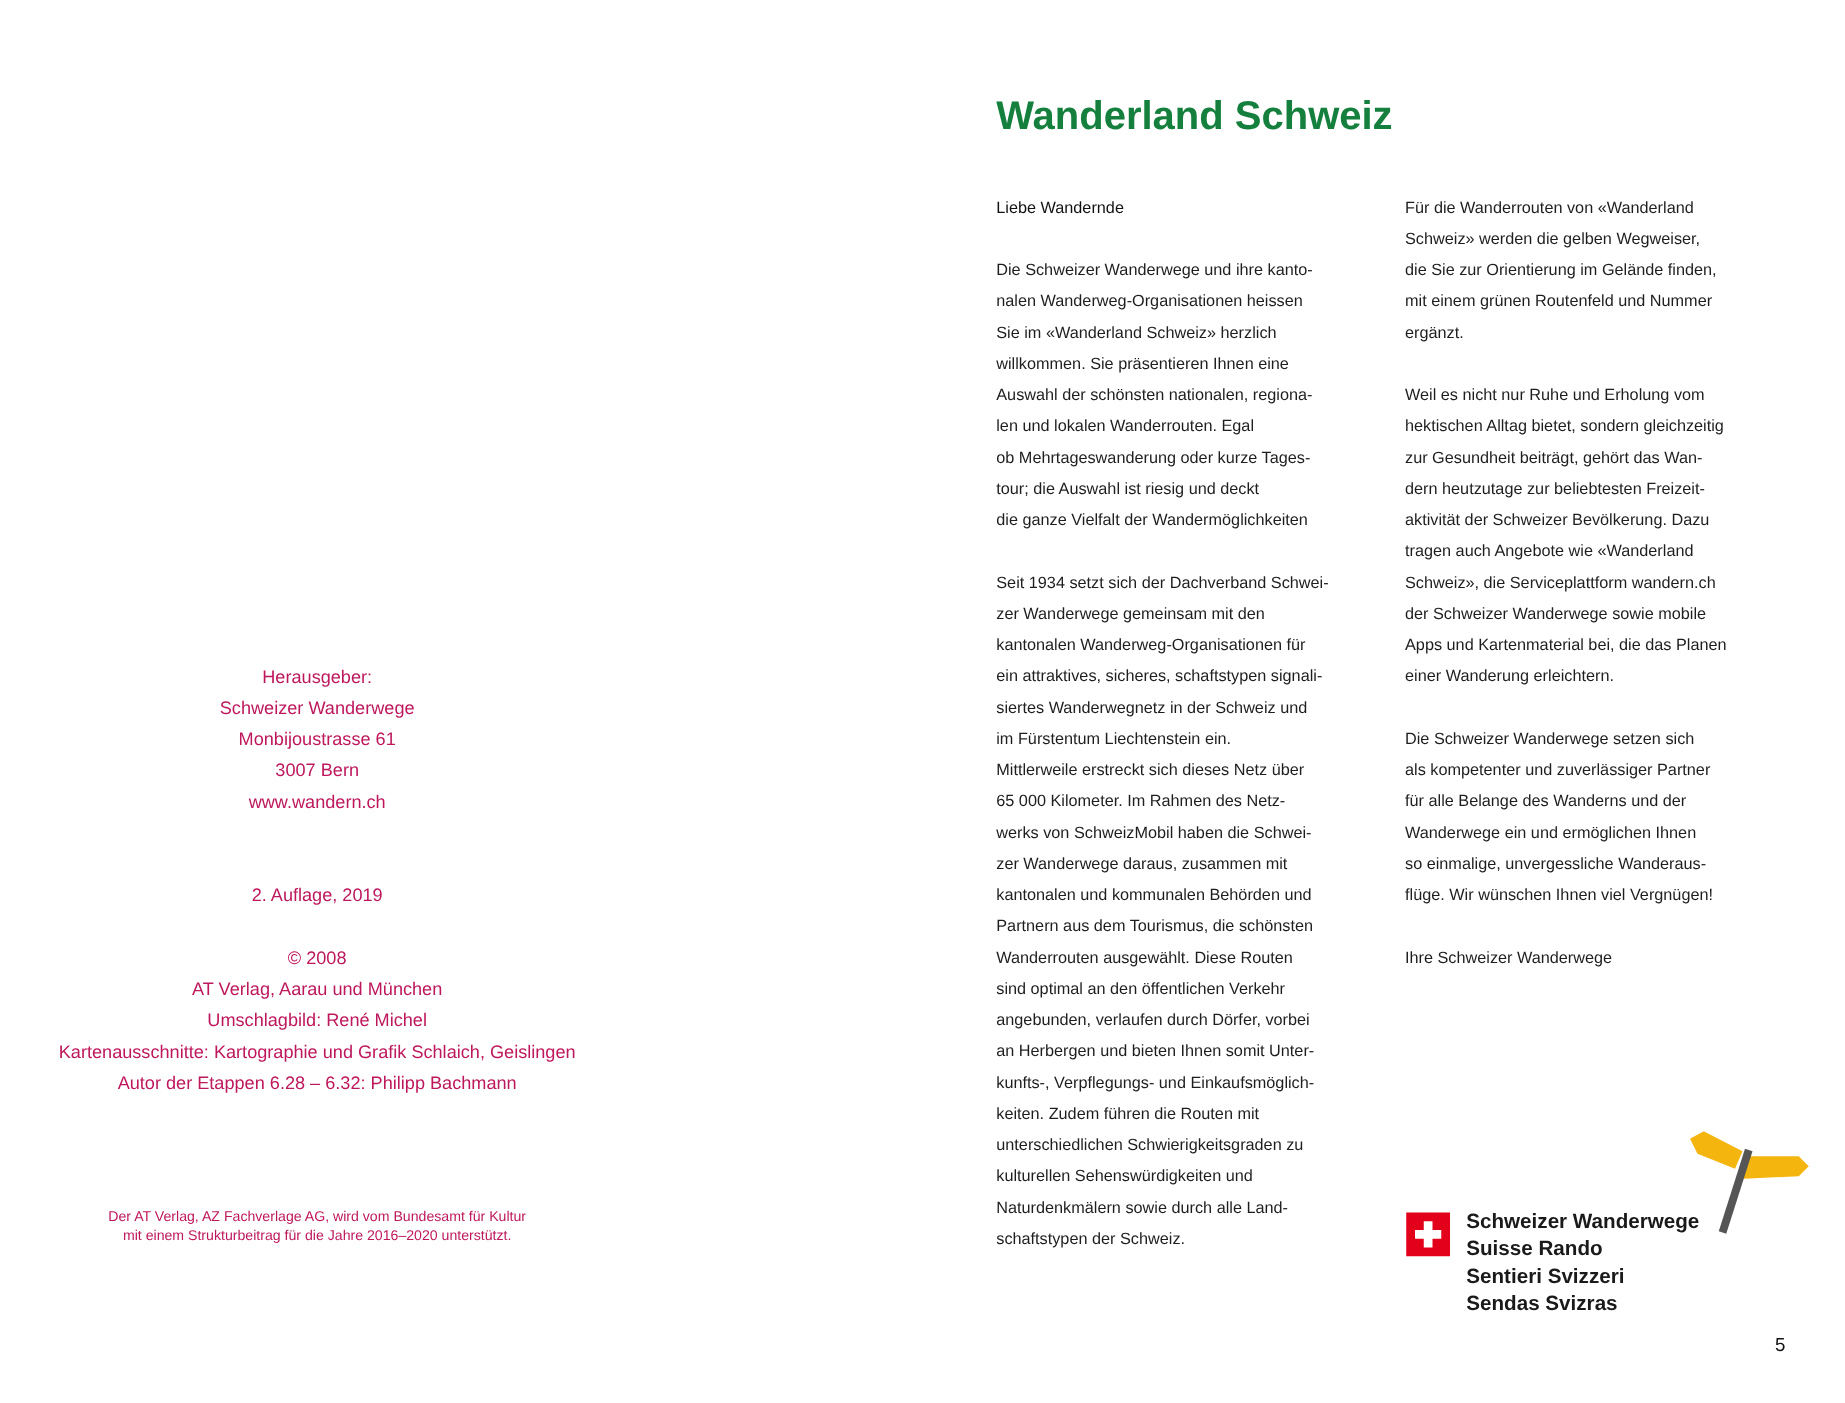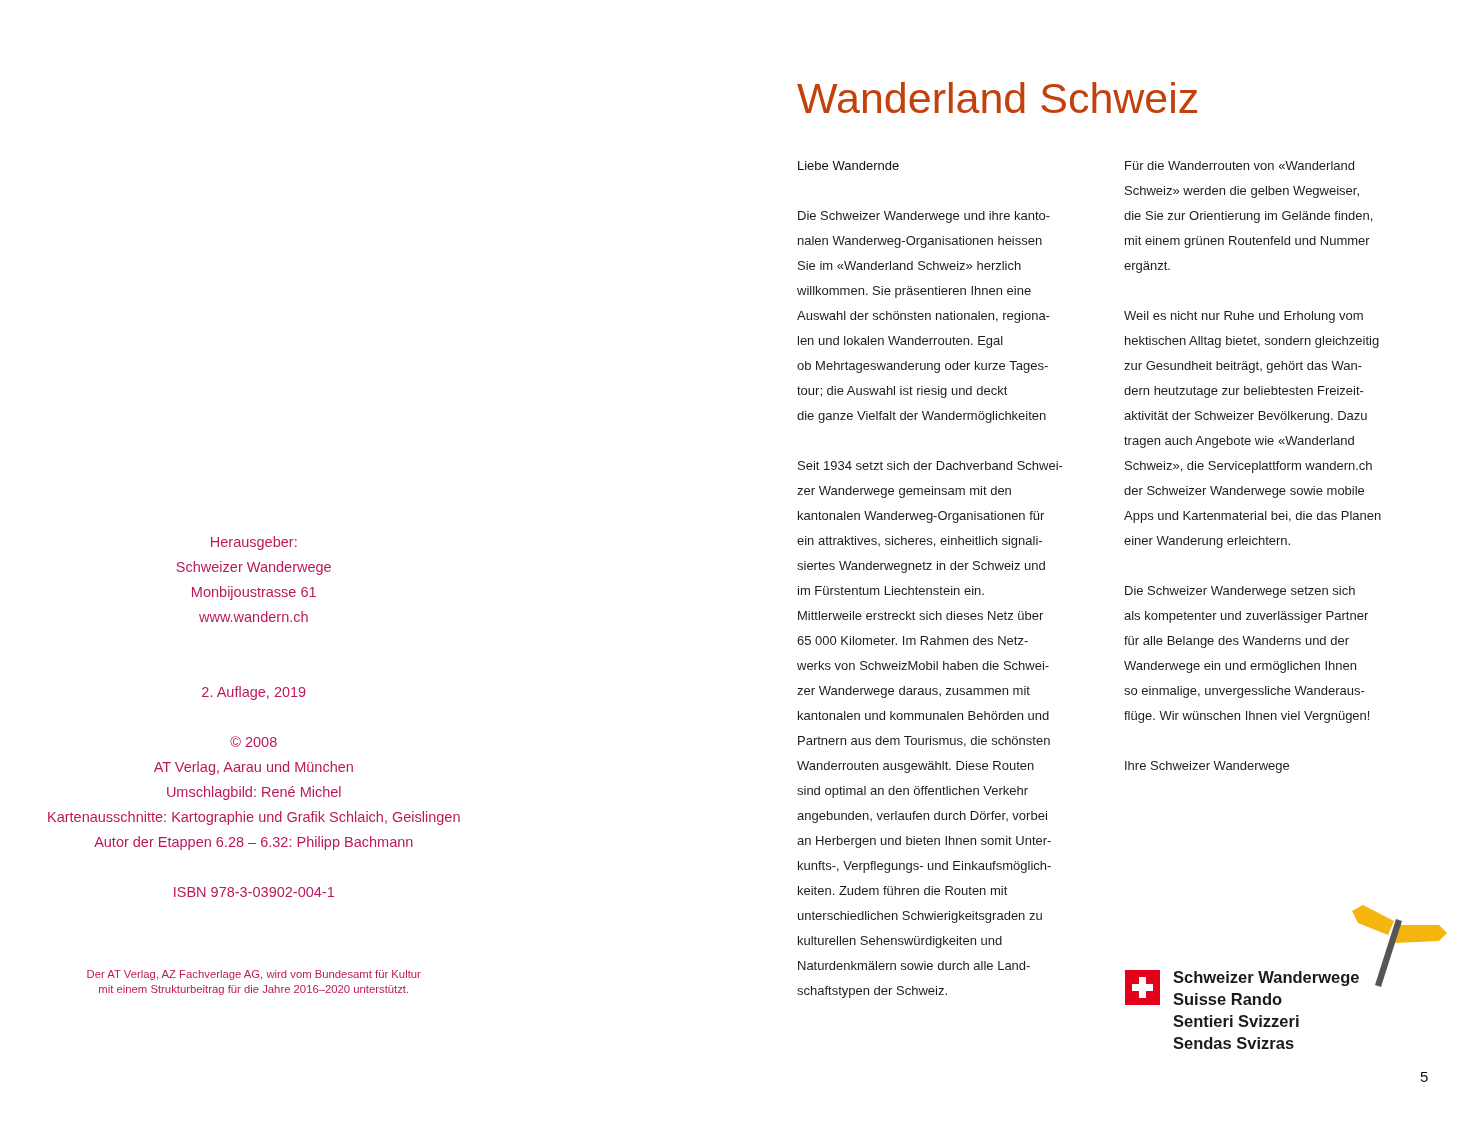--- a/index.html
+++ b/index.html
@@ -8,21 +8,21 @@
   .page-left { position: absolute; left: 0; top: 0; width: 738px; height: 1122px; }
   .page-right { position: absolute; left: 738px; top: 0; width: 738px; height: 1122px; }
 
   .imprint { position: absolute; left: 47px; top: 530px; font-size: 14.5px; line-height: 25px; color: #be185d; text-align: center; }
   .imprint .ln { display: block; white-space: nowrap; }
   .imprint .gap { height: 25px; }
   .imprint .gap2 { height: 50px; }
   .imprint .small { font-size: 11.3px; line-height: 15px; display: block; white-space: nowrap; }
   .imprint .smallblk { margin-top: 15px; }
 
-  .title { position: absolute; left: 59px; top: 74px; font-size: 43px; font-weight: normal; color: #c2410c; letter-spacing: 0px; white-space: nowrap; }
+  .title { position: absolute; left: 59px; top: 74px; font-size: 32px; font-weight: bold; color: #15803d; letter-spacing: 0px; white-space: nowrap; }
   .col { position: absolute; top: 153px; font-size: 13px; line-height: 25px; color: #1e1e1e; }
   .col1 { left: 59px; width: 310px; }
   .col2 { left: 386px; width: 320px; }
   .col .ln { display: block; white-space: nowrap; }
   .col .heading { font-weight: normal; color: #111; }
   .col .gap { height: 25px; }
 
   .logo { position: absolute; left: 387px; top: 905px; width: 340px; height: 160px; }
   .flag { position: absolute; left: 0; top: 65px; width: 35px; height: 35px; background: #e2001a; }
   .flag .h { position: absolute; left: 7px; top: 14px; width: 21px; height: 7px; background: #fff; }
@@ -34,31 +34,31 @@
   .page-number { position: absolute; left: 682px; top: 1068px; font-size: 15px; color: #111; }
 </style>
 </head>
 <body>
 
 <div class="page-left">
   <div class="imprint">
     <span class="ln">Herausgeber:</span>
     <span class="ln">Schweizer Wanderwege</span>
     <span class="ln">Monbijoustrasse 61</span>
+    <span class="ln">3007 Bern</span>
     <span class="ln">www.wandern.ch</span>
     <div class="gap2"></div>
     <span class="ln">2. Auflage, 2019</span>
     <div class="gap"></div>
     <span class="ln">© 2008</span>
     <span class="ln">AT Verlag, Aarau und München</span>
     <span class="ln">Umschlagbild: René Michel</span>
     <span class="ln">Kartenausschnitte: Kartographie und Grafik Schlaich, Geislingen</span>
     <span class="ln">Autor der Etappen 6.28 – 6.32: Philipp Bachmann</span>
     <div class="gap"></div>
-    <span class="ln">ISBN 978-3-03902-004-1</span>
     <div class="gap"></div>
     <div class="smallblk" style="height:22px"></div>
     <span class="small">Der AT Verlag, AZ Fachverlage AG, wird vom Bundesamt für Kultur</span>
     <span class="small">mit einem Strukturbeitrag für die Jahre 2016–2020 unterstützt.</span>
   </div>
 </div>
 
 <div class="page-right">
   <div class="title">Wanderland Schweiz</div>
 
@@ -74,21 +74,21 @@
         <span class="ln">len und lokalen Wanderrouten. Egal</span>
         <span class="ln">ob Mehrtageswanderung oder kurze Tages-</span>
         <span class="ln">tour; die Auswahl ist riesig und deckt</span>
         <span class="ln">die ganze Vielfalt der Wandermöglichkeiten</span>
       </div>
     <div class="gap"></div>
     <div>
         <span class="ln">Seit 1934 setzt sich der Dachverband Schwei-</span>
         <span class="ln">zer Wanderwege gemeinsam mit den</span>
         <span class="ln">kantonalen Wanderweg-Organisationen für</span>
-        <span class="ln">ein attraktives, sicheres, einheitlich signali-</span>
+        <span class="ln">ein attraktives, sicheres, schaftstypen signali-</span>
         <span class="ln">siertes Wanderwegnetz in der Schweiz und</span>
         <span class="ln">im Fürstentum Liechtenstein ein.</span>
         <span class="ln">Mittlerweile erstreckt sich dieses Netz über</span>
         <span class="ln">65 000 Kilometer. Im Rahmen des Netz-</span>
         <span class="ln">werks von SchweizMobil haben die Schwei-</span>
         <span class="ln">zer Wanderwege daraus, zusammen mit</span>
         <span class="ln">kantonalen und kommunalen Behörden und</span>
         <span class="ln">Partnern aus dem Tourismus, die schönsten</span>
         <span class="ln">Wanderrouten ausgewählt. Diese Routen</span>
         <span class="ln">sind optimal an den öffentlichen Verkehr</span>

